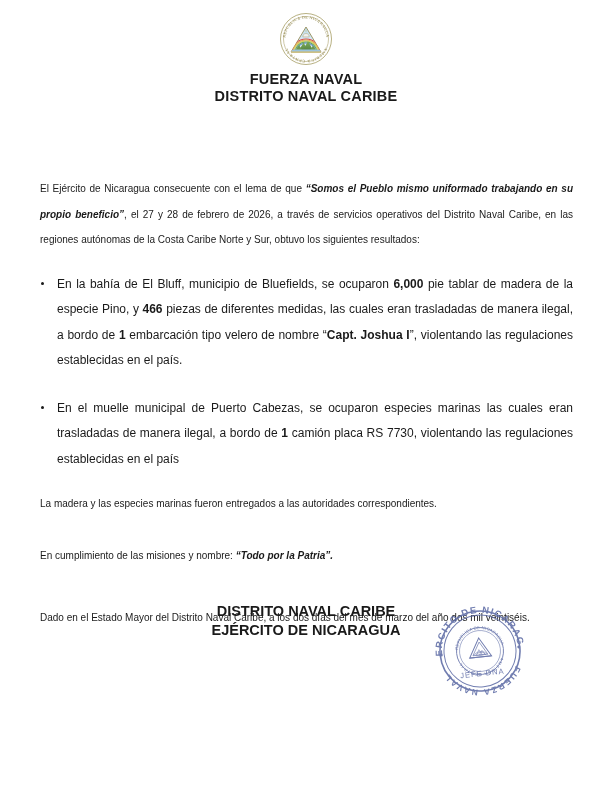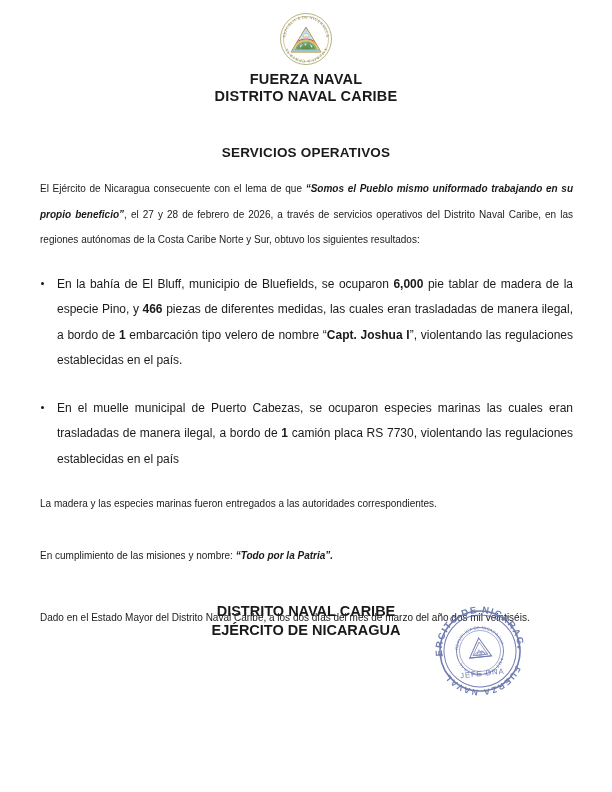--- a/index.html
+++ b/index.html
@@ -197,21 +197,20 @@
           <line x1="35.4" y1="27.4" x2="37.7" y2="26.3"></line>
         </g>
       </g>
 
       <rect x="15" y="43.4" width="30" height="1.3" fill="#cdbd72"></rect>
     </svg>
   </div>
 
   <div class="hdr hdr-line1">FUERZA NAVAL</div>
   <div class="hdr hdr-line2">DISTRITO NAVAL CARIBE</div>
-  <div class="hdr hdr-serv">SERVICIOS OPERATIVOS</div>
 
   <div class="body-area">
 
     <p class="para"><span>El Ejército de Nicaragua consecuente con el lema de que </span><span class="bi">“Somos el Pueblo mismo uniformado trabajando en su propio beneficio”</span><span>, el 27 y 28 de febrero de 2026, a través de servicios operativos del Distrito Naval Caribe, en las regiones autónomas de la Costa Caribe Norte y Sur, obtuvo los siguientes resultados:</span></p>
 
     <div class="gap-md"></div>
 
     <ul class="bullets">
       <li>
         <span class="dot"></span><span>En la bahía de El Bluff, municipio de Bluefields, se ocuparon </span><b>6,000</b><span> pie tablar de madera de la especie Pino, y </span><b>466</b><span> piezas de diferentes medidas, las cuales eran trasladadas de manera ilegal, a bordo de </span><b>1</b><span> embarcación tipo velero de nombre “</span><b>Capt. Joshua I</b><span>”, violentando las regulaciones establecidas en el país.</span>

